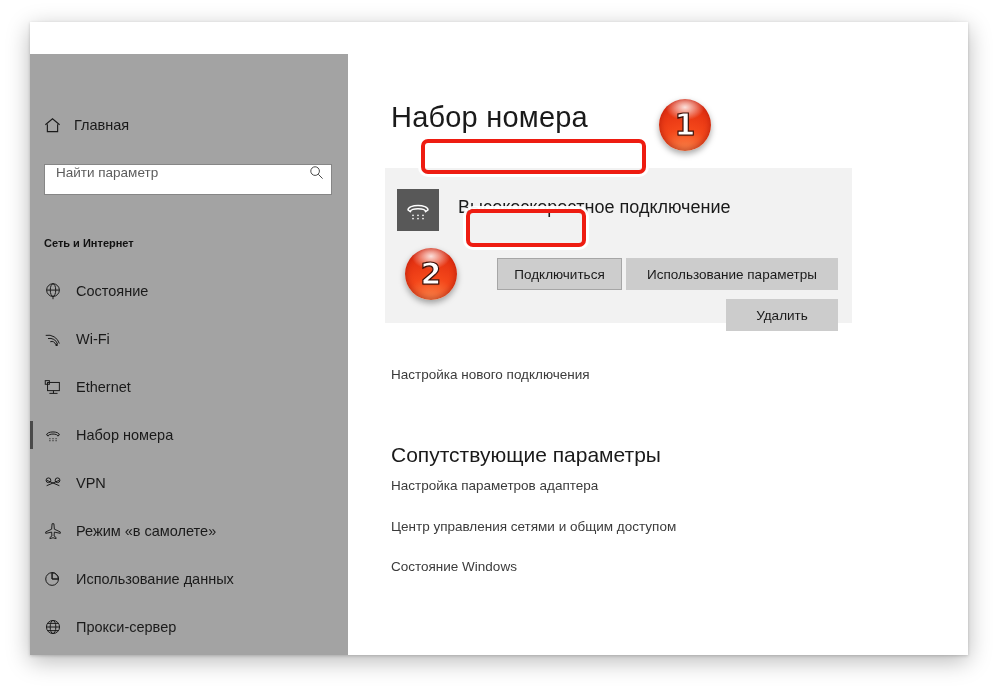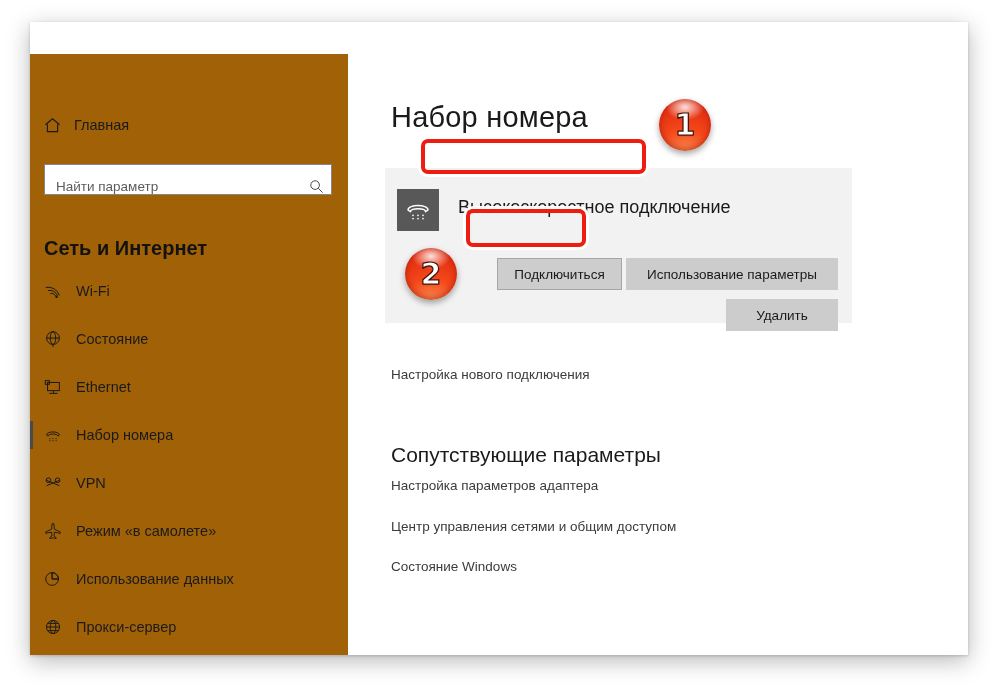--- a/index.html
+++ b/index.html
@@ -48,58 +48,58 @@
   #btn-min  { right: 92px; }
   #btn-max  { right: 46px; }
   #btn-close{ right: 0px; }
   .glyph { display:block; }
 
   
   #sidebar {
     position: absolute;
     left: 0; top: 32px;
     width: 318px; height: 601px;
-    background: #a16207;
+    background: #a3a3a3;
   }
   #home-item {
     position: absolute;
     left: 0; top: 54px;
     width: 318px; height: 34px;
     display: flex; align-items: center;
   }
   #home-item .nav-ico {
     width: 44px; text-align: center;
     display: flex; align-items: center; justify-content: center;
   }
   #home-label { font-size: 14.5px; color: #1a1a1a; }
 
   #search-box {
     position: absolute;
     left: 14px; top: 110px;
     width: 288px; height: 31px;
     background: #ffffff;
     border: 1px solid #868686;
-    display: flex; align-items: flex-end;
+    display: flex; align-items: flex-start;
   }
   #search-input {
     flex: 1;
     border: 0; outline: 0;
     background: transparent;
     font-family: "Liberation Sans", sans-serif;
     font-size: 13.5px;
     color: #1a1a1a;
     padding: 0 8px 0 11px;
   }
   #search-input::placeholder { color: #5c5c5c; opacity: 1; }
   #search-icon-wrap { width: 30px; display: flex; align-items: center; justify-content: center; }
 
   #section-title {
     position: absolute;
     left: 14px; top: 183px;
-    font-size: 20px;
+    font-size: 11px;
     font-weight: bold;
     color: #121212;
   }
 
   #nav-list { position: absolute; left: 0; top: 213px; width: 318px; }
   .nav-item {
     position: relative;
     width: 318px; height: 48px;
     display: flex; align-items: center;
   }
@@ -280,39 +280,39 @@
       </div>
     </div>
 
     <div id="section-title">Сеть и Интернет</div>
 
     <div id="nav-list">
 
       <div class="nav-item">
         <div class="nav-ico">
           <svg width="20" height="20" viewBox="0 0 22 22">
+            <circle cx="11" cy="10" r="7" fill="none" stroke="#1a1a1a" stroke-width="1.1"></circle>
+            <ellipse cx="11" cy="10" rx="3" ry="7" fill="none" stroke="#1a1a1a" stroke-width="1.1"></ellipse>
+            <line x1="4" y1="10" x2="18" y2="10" stroke="#1a1a1a" stroke-width="1.1"></line>
+            <line x1="11" y1="17" x2="11" y2="20" stroke="#1a1a1a" stroke-width="1.1"></line>
+          </svg>
+        </div>
+        <div class="nav-label">Состояние</div>
+      </div>
+
+      <div class="nav-item">
+        <div class="nav-ico">
+          <svg width="20" height="20" viewBox="0 0 22 22">
             <path d="M3 7 A13 13 0 0 1 18 16" fill="none" stroke="#1a1a1a" stroke-width="1.1"></path>
             <path d="M5.5 10.5 A9 9 0 0 1 16 16.5" fill="none" stroke="#1a1a1a" stroke-width="1.1"></path>
             <path d="M8 14 A5 5 0 0 1 14 17" fill="none" stroke="#1a1a1a" stroke-width="1.1"></path>
             <circle cx="15" cy="17.5" r="1.3" fill="#1a1a1a"></circle>
           </svg>
         </div>
         <div class="nav-label">Wi-Fi</div>
-      </div>
-
-      <div class="nav-item">
-        <div class="nav-ico">
-          <svg width="20" height="20" viewBox="0 0 22 22">
-            <circle cx="11" cy="10" r="7" fill="none" stroke="#1a1a1a" stroke-width="1.1"></circle>
-            <ellipse cx="11" cy="10" rx="3" ry="7" fill="none" stroke="#1a1a1a" stroke-width="1.1"></ellipse>
-            <line x1="4" y1="10" x2="18" y2="10" stroke="#1a1a1a" stroke-width="1.1"></line>
-            <line x1="11" y1="17" x2="11" y2="20" stroke="#1a1a1a" stroke-width="1.1"></line>
-          </svg>
-        </div>
-        <div class="nav-label">Состояние</div>
       </div>
 
       <div class="nav-item">
         <div class="nav-ico">
           <svg width="20" height="20" viewBox="0 0 22 22">
             <rect x="5" y="6" width="13" height="9" fill="none" stroke="#1a1a1a" stroke-width="1.1"></rect>
             <line x1="11.5" y1="15" x2="11.5" y2="18" stroke="#1a1a1a" stroke-width="1.1"></line>
             <line x1="7" y1="18" x2="16" y2="18" stroke="#1a1a1a" stroke-width="1.1"></line>
             <rect x="2.5" y="4" width="4.5" height="4" fill="none" stroke="#1a1a1a" stroke-width="1.1"></rect>
           </svg>

